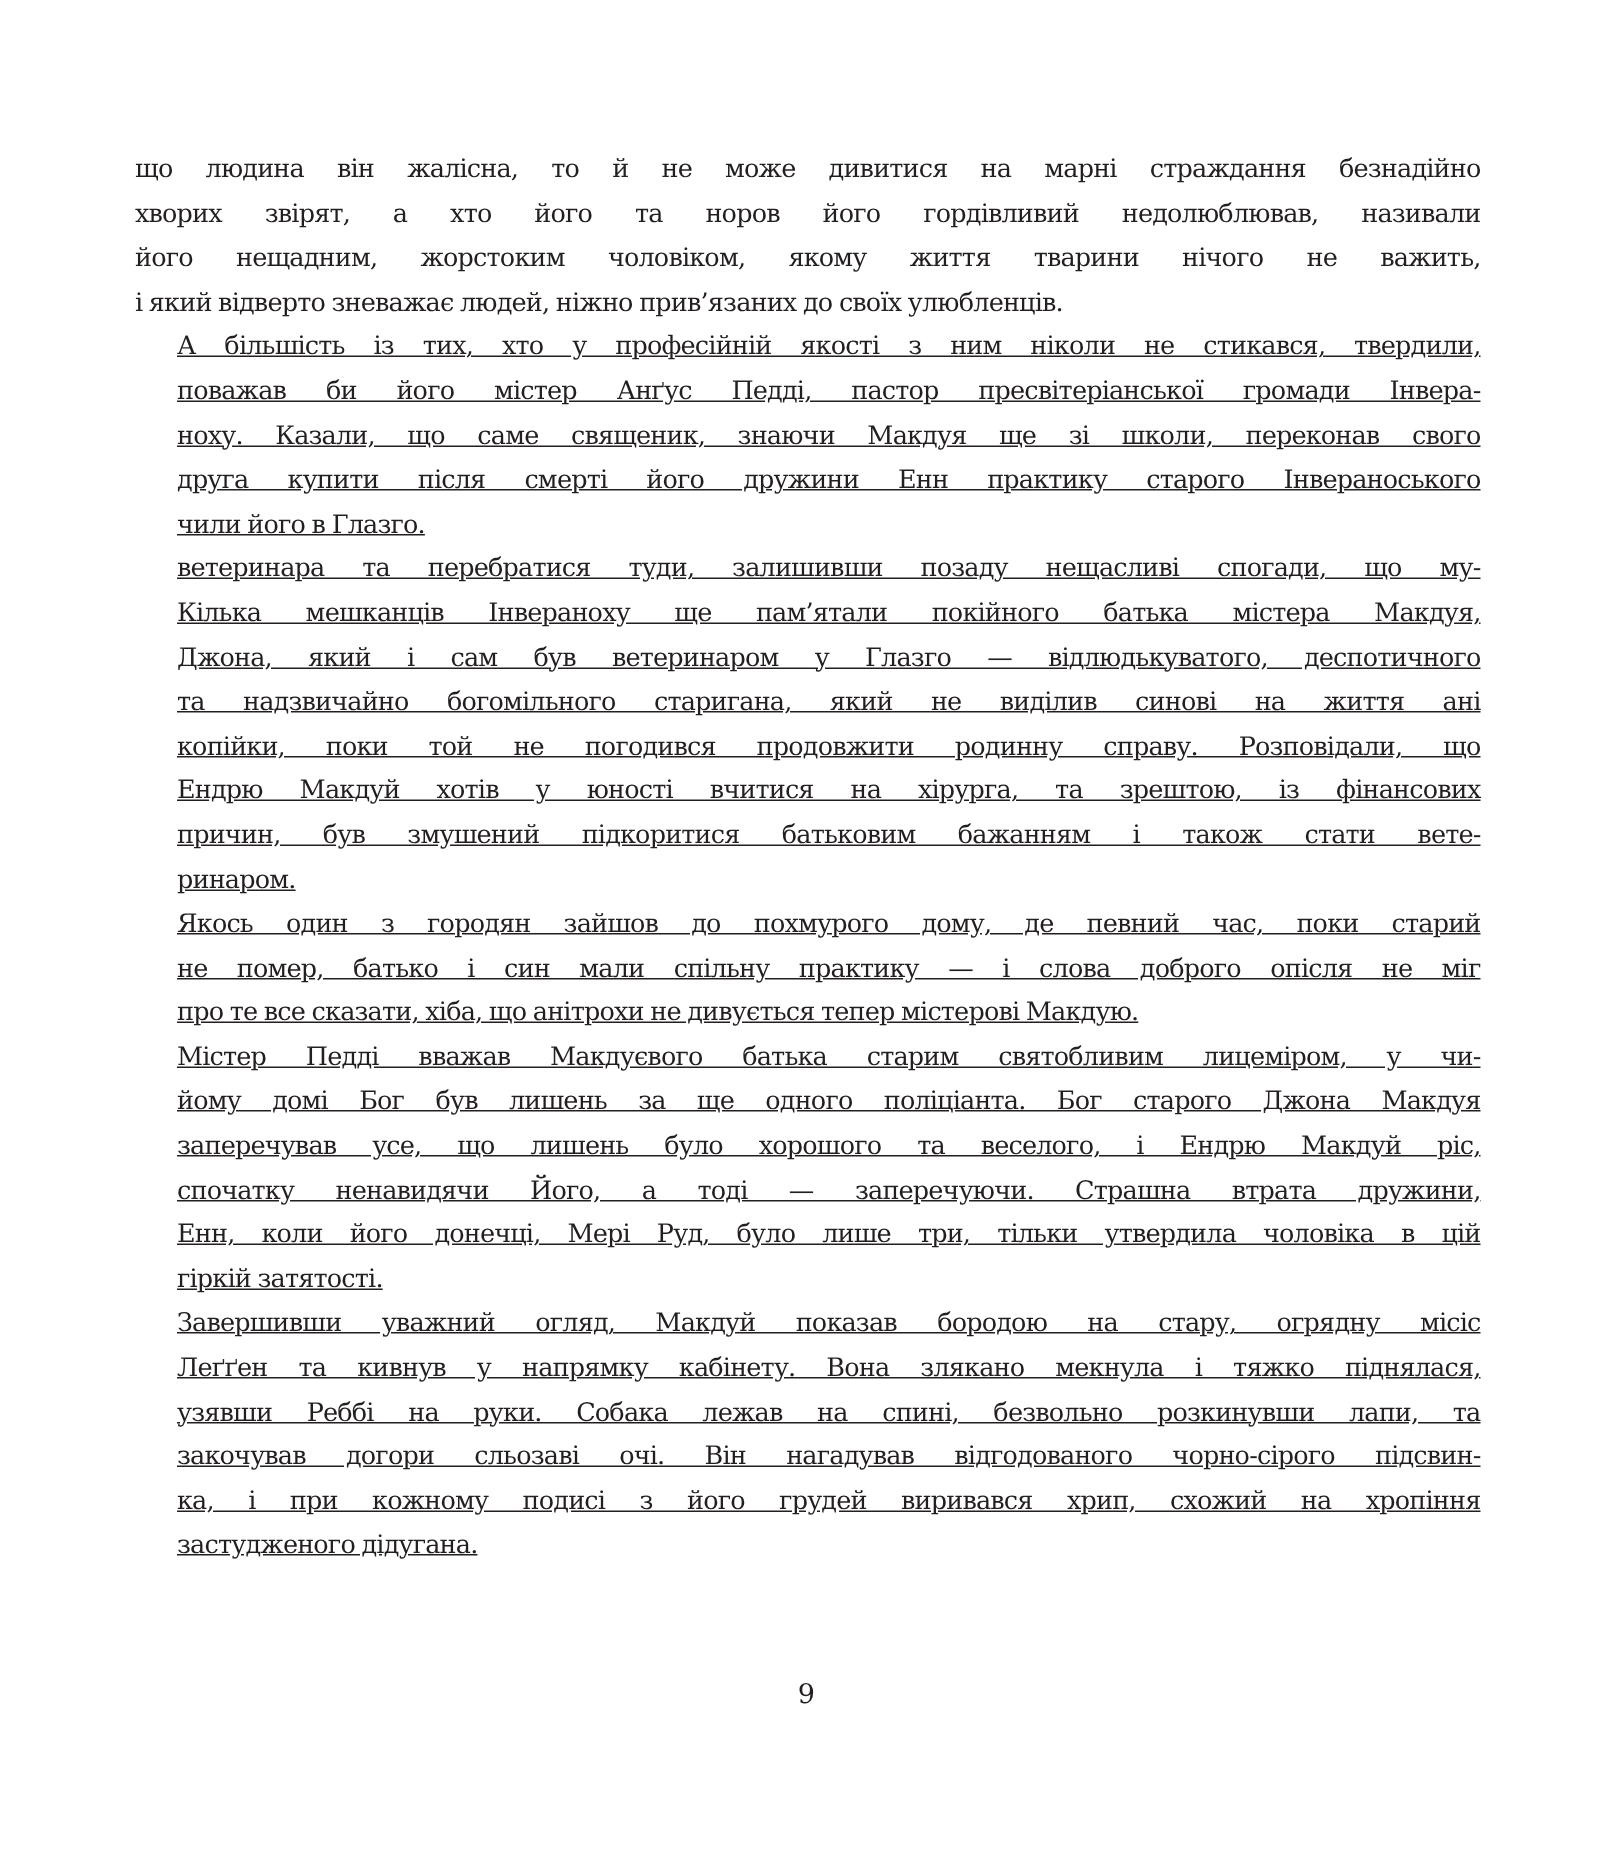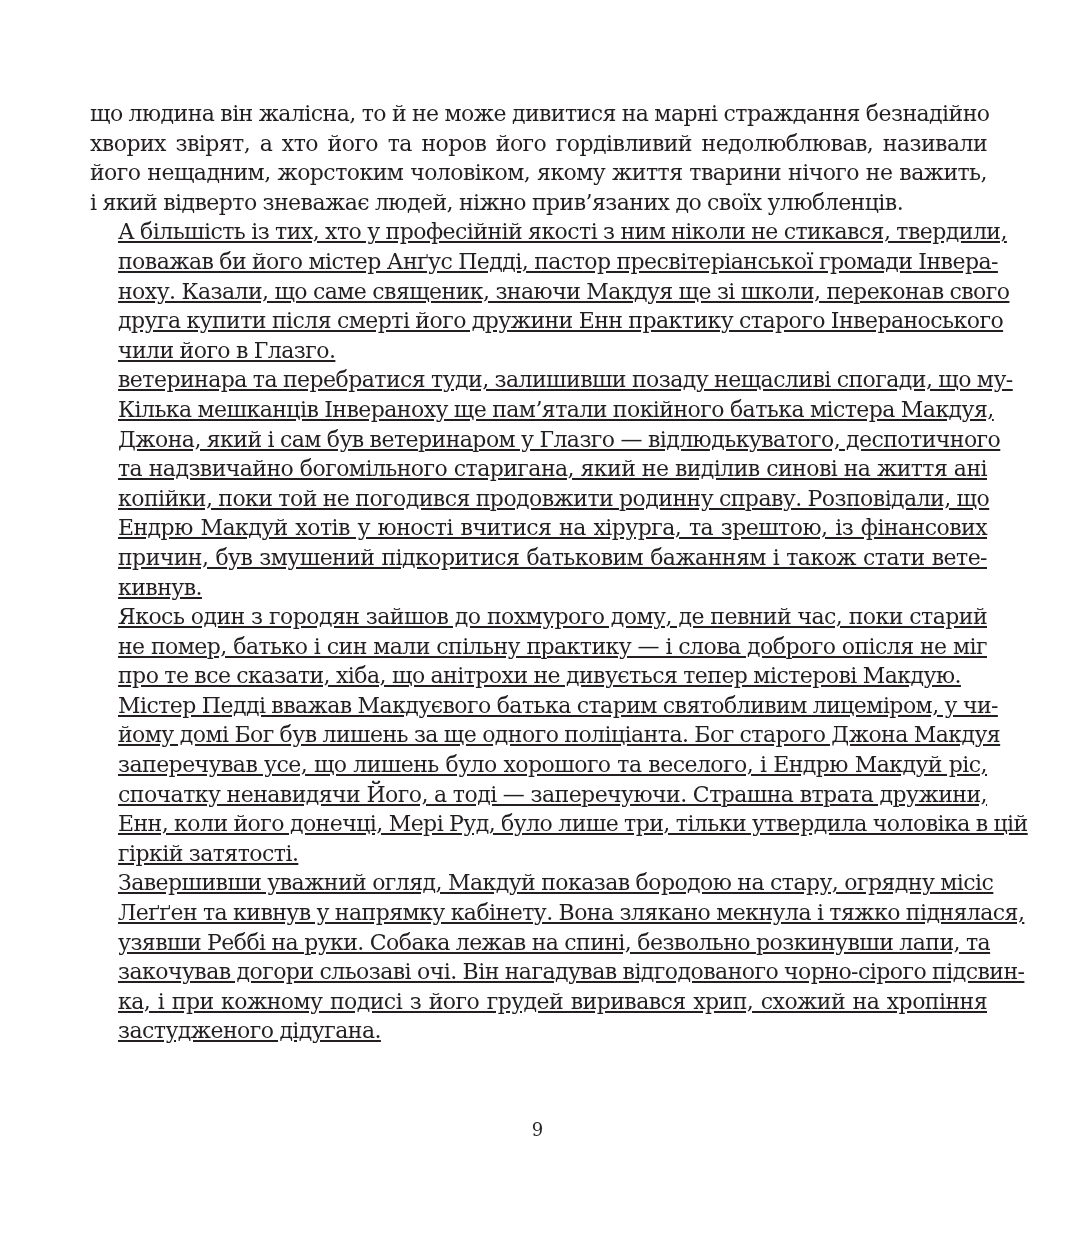--- a/index.html
+++ b/index.html
@@ -13,21 +13,21 @@
       position: relative;
       overflow: hidden;
     }
     .page {
       position: absolute;
       left: 90px;
       top: 99px;
       width: 897px;
       color: #231f20;
       font-family: "DejaVu Serif", "Liberation Serif", serif;
-      font-size: 22px;
+      font-size: 17px;
       line-height: 29.6px;
       letter-spacing: -0.55px;
       word-spacing: -0.5px;
     }
     .para {
       margin: 0;
       text-align: justify;
       text-align-last: left;
       hyphens: manual;
     }
@@ -75,21 +75,21 @@
     <span class="line last">чили його в Глазго.</span>
     <span class="line">ветеринара та перебратися туди, залишивши позаду нещасливі спогади, що му-</span>
   </p>
   <p class="para indent">
     <span class="line">Кілька мешканців Інвераноху ще пам’ятали покійного батька містера Макдуя,</span>
     <span class="line">Джона, який і сам був ветеринаром у Глазго — відлюдькуватого, деспотичного</span>
     <span class="line">та надзвичайно богомільного старигана, який не виділив синові на життя ані</span>
     <span class="line">копійки, поки той не погодився продовжити родинну справу. Розповідали, що</span>
     <span class="line">Ендрю Макдуй хотів у юності вчитися на хірурга, та зрештою, із фінансових</span>
     <span class="line">причин, був змушений підкоритися батьковим бажанням і також стати вете-</span>
-    <span class="line last">кивнув.</span>
+    <span class="line last">ринаром.</span>
   </p>
   <p class="para indent">
     <span class="line">Якось один з городян зайшов до похмурого дому, де певний час, поки старий</span>
     <span class="line">не помер, батько і син мали спільну практику — і слова доброго опісля не міг</span>
     <span class="line last">про те все сказати, хіба, що анітрохи не дивується тепер містерові Макдую.</span>
   </p>
   <p class="para indent">
     <span class="line">Містер Педді вважав Макдуєвого батька старим святобливим лицеміром, у чи-</span>
     <span class="line">йому домі Бог був лишень за ще одного поліціанта. Бог старого Джона Макдуя</span>
     <span class="line">заперечував усе, що лишень було хорошого та веселого, і Ендрю Макдуй ріс,</span>

